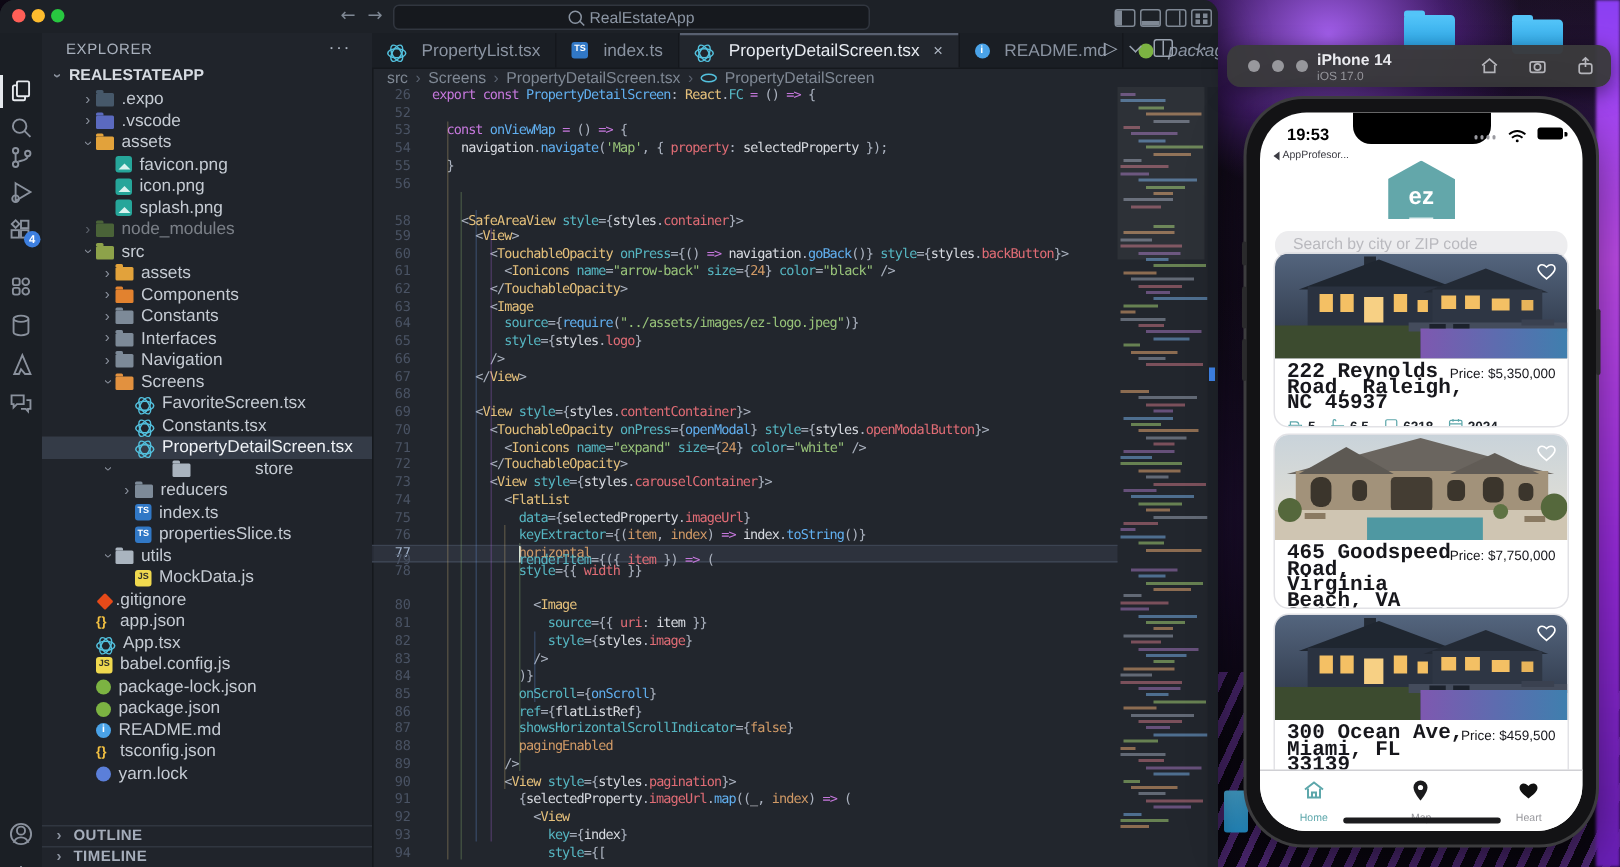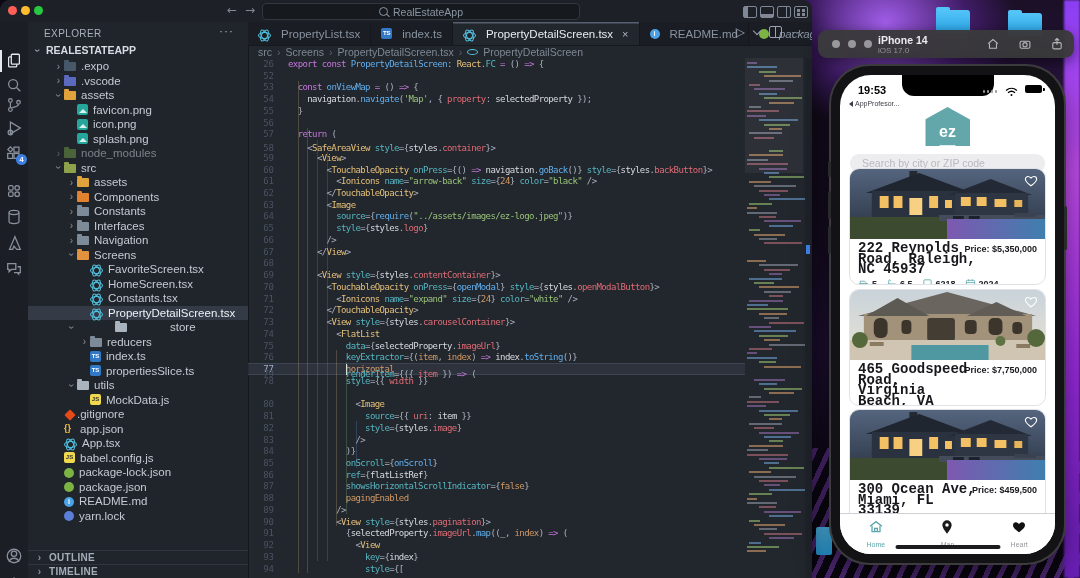--- a/index.html
+++ b/index.html
@@ -134,21 +134,21 @@
   #plogo span{color:#fff;font-size:16px;font-weight:bold;line-height:26px;border-bottom:1px solid rgba(255,255,255,.8);}
   #psearch{position:absolute;left:10px;right:10px;top:79px;height:19px;background:#ededef;border-radius:9px;
     font-size:10.5px;color:#b9b9be;line-height:19px;padding-left:12px;box-sizing:border-box;}
   .card{position:absolute;left:9px;width:197px;height:117px;background:#fff;border:1px solid #e2e2e6;border-radius:10px;overflow:hidden;box-sizing:border-box;}
   .cimg{position:relative;width:100%;height:70px;}
   .cimg svg{width:100%;height:100%;display:block;}
   .fav{position:absolute;top:5px;right:6px;width:16px;height:15px;}
   .fav svg{stroke:#fff;fill:none;stroke-width:1.8;}
   .cinfo{position:relative;padding:4px 8px 0 8px;}
   .addr{width:122px;font-size:14px;font-weight:bold;color:#17171c;line-height:10.5px;font-family:Liberation Mono, monospace;}
-  .price{position:absolute;right:8px;top:5px;font-size:9px;font-weight:bold;color:#17171c;}
+  .price{position:absolute;right:8px;top:5px;font-size:9px;font-weight:normal;color:#17171c;}
   .stats{display:flex;gap:9px;margin-top:3px;align-items:center;}
   .stat{display:flex;align-items:center;gap:3px;font-size:9px;font-weight:bold;color:#20242a;}
   .stat svg{width:11px;height:11px;stroke:#5da7ab;fill:none;stroke-width:1.8;}
   #ptabbar{position:absolute;left:0;right:0;top:438px;height:41px;background:#fff;border-top:1px solid #d0d0d4;display:flex;justify-content:space-around;align-items:flex-start;padding-top:5px;box-sizing:border-box;}
   .ptab{display:flex;flex-direction:column;align-items:center;gap:2px;width:50px;}
   .ptab svg{width:16px;height:16px;}
   .ptab .plabel{font-size:7px;color:#98989d;}
   .ptab.active .plabel{color:#5da7ab;}
   #homebar{position:absolute;left:50%;transform:translateX(-50%);bottom:5px;width:105px;height:4px;border-radius:2px;background:#1c1c1e;}
 </style>
@@ -316,25 +316,20 @@
             <span>Screens</span>
           </div>
           <div class="trow" style="padding-left: 51px;">
             <span class="chev none">›</span>
             <span class="fi fi-react"></span>
             <span>FavoriteScreen.tsx</span>
           </div>
           <div class="trow" style="padding-left: 51px;">
             <span class="chev none">›</span>
             <span class="fi fi-react"></span>
-            <span>HomeScreen.tsx</span>
-          </div>
-          <div class="trow" style="padding-left: 51px;">
-            <span class="chev none">›</span>
-            <span class="fi fi-react"></span>
             <span>Constants.tsx</span>
           </div>
           <div class="trow sel" style="padding-left: 51px;">
             <span class="chev none">›</span>
             <span class="fi fi-react"></span>
             <span>PropertyDetailScreen.tsx</span>
           </div>
           <div class="trow" style="padding-left: 38px; gap: 38px;">
             <span class="chev open">›</span>
             <span class="fi fi-fold c-store"></span>
@@ -392,20 +387,25 @@
           </div>
           <div class="trow" style="padding-left: 25px;">
             <span class="chev none">›</span>
             <span class="fi fi-npm"></span>
             <span>package.json</span>
           </div>
           <div class="trow" style="padding-left: 25px;">
             <span class="chev none">›</span>
             <span class="fi fi-readme"></span>
             <span>README.md</span>
+          </div>
+          <div class="trow" style="padding-left: 25px;">
+            <span class="chev none">›</span>
+            <span class="fi fi-json"></span>
+            <span>tsconfig.json</span>
           </div>
           <div class="trow" style="padding-left: 25px;">
             <span class="chev none">›</span>
             <span class="fi fi-yarn"></span>
             <span>yarn.lock</span>
           </div>
         </div>
       <div class="panelrow" style="bottom:14px;">
         <span class="chev">›</span>
         <span>OUTLINE</span>
@@ -473,24 +473,20 @@
           <span class="ln">54</span>
           <span class="ct"><span class="tk-pln">    </span><span class="tk-idf">navigation</span><span class="tk-pln">.</span><span class="tk-fn">navigate</span><span class="tk-pln">(</span><span class="tk-str">'Map'</span><span class="tk-pln">, { </span><span class="tk-prop">property</span><span class="tk-pln">: </span><span class="tk-idf">selectedProperty</span><span class="tk-pln"> });</span></span>
         </div>
         <div class="cl" style="top: 46.96px;">
           <span class="ln">55</span>
           <span class="ct"><span class="tk-pln">  }</span></span>
         </div>
         <div class="cl" style="top: 58.7px;">
           <span class="ln">56</span>
           <span class="ct"></span>
-        </div>
-        <div class="cl" style="top: 70.44px;">
-          <span class="ln">57</span>
-          <span class="ct"><span class="tk-pln">  </span><span class="tk-kw">return</span><span class="tk-pln"> (</span></span>
         </div>
         <div class="cl" style="top: 67px; margin-top: 17px;">
           <span class="ln">58</span>
           <span class="ct"><span class="tk-pln">    &lt;</span><span class="tk-tag">SafeAreaView</span><span class="tk-pln"> </span><span class="tk-attr">style</span><span class="tk-pln">={</span><span class="tk-idf">styles</span><span class="tk-pln">.</span><span class="tk-prop">container</span><span class="tk-pln">}&gt;</span></span>
         </div>
         <div class="cl" style="top: 93.92px;">
           <span class="ln">59</span>
           <span class="ct"><span class="tk-pln">      &lt;</span><span class="tk-tag">View</span><span class="tk-pln">&gt;</span></span>
         </div>
         <div class="cl" style="top: 105.66px;">

